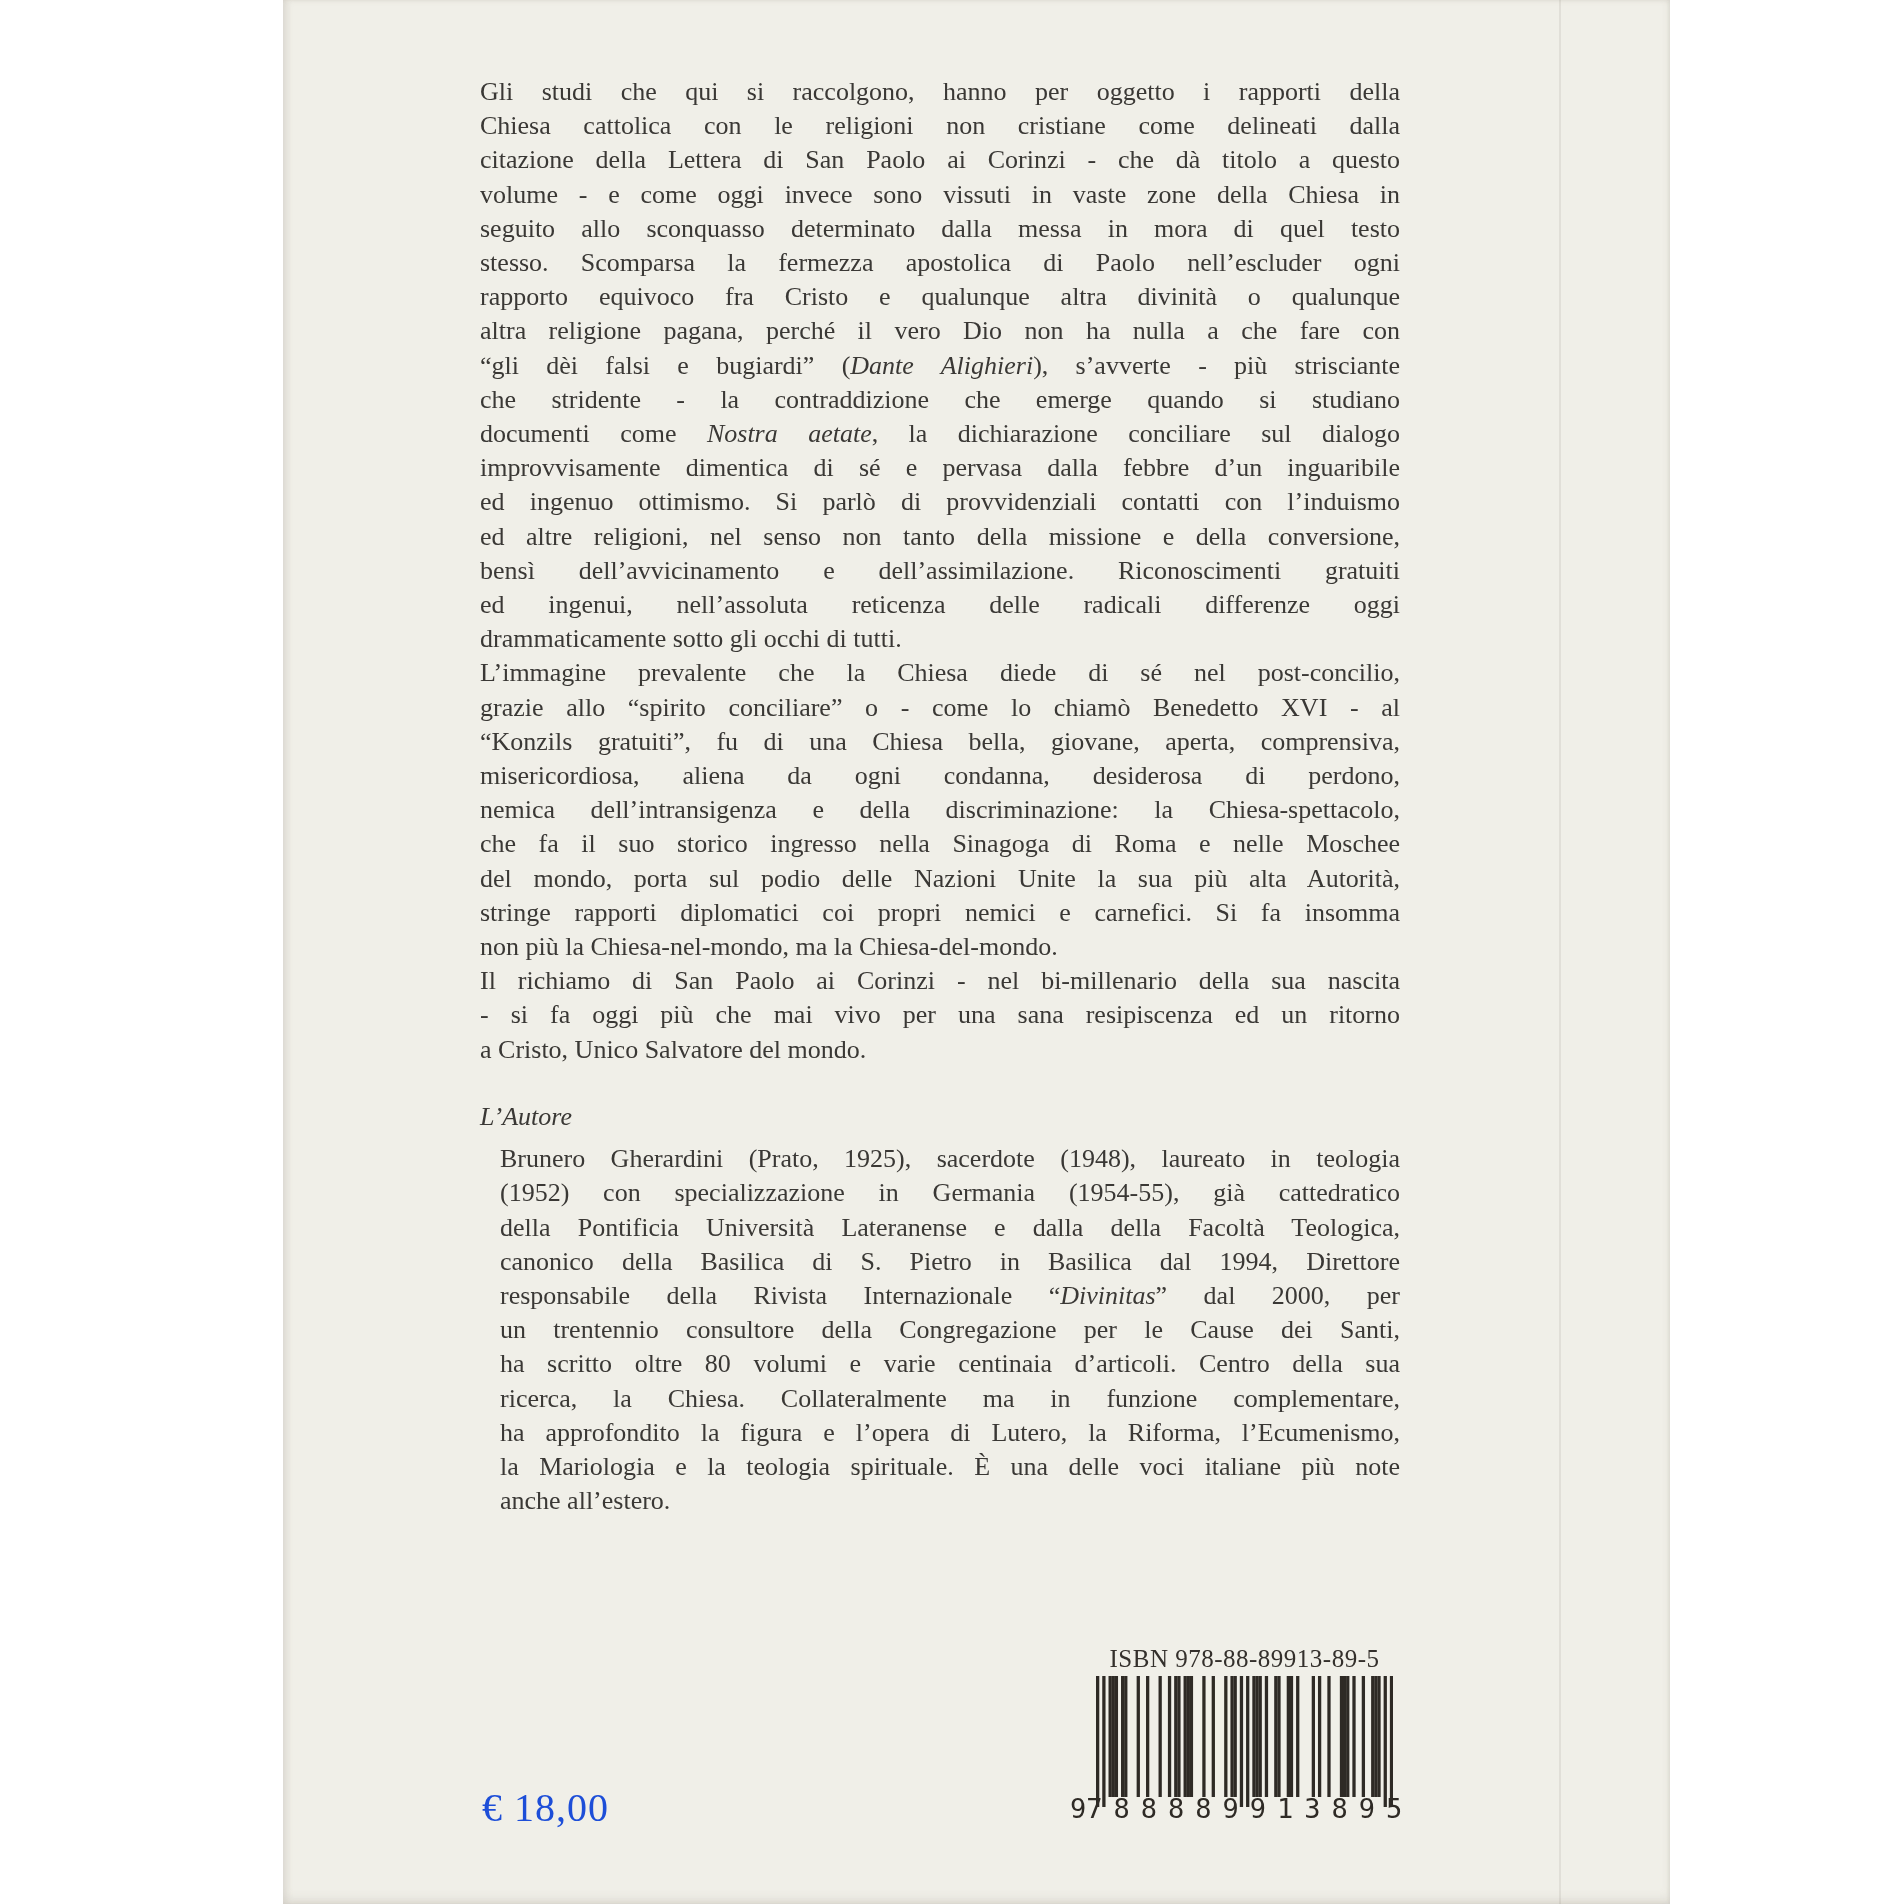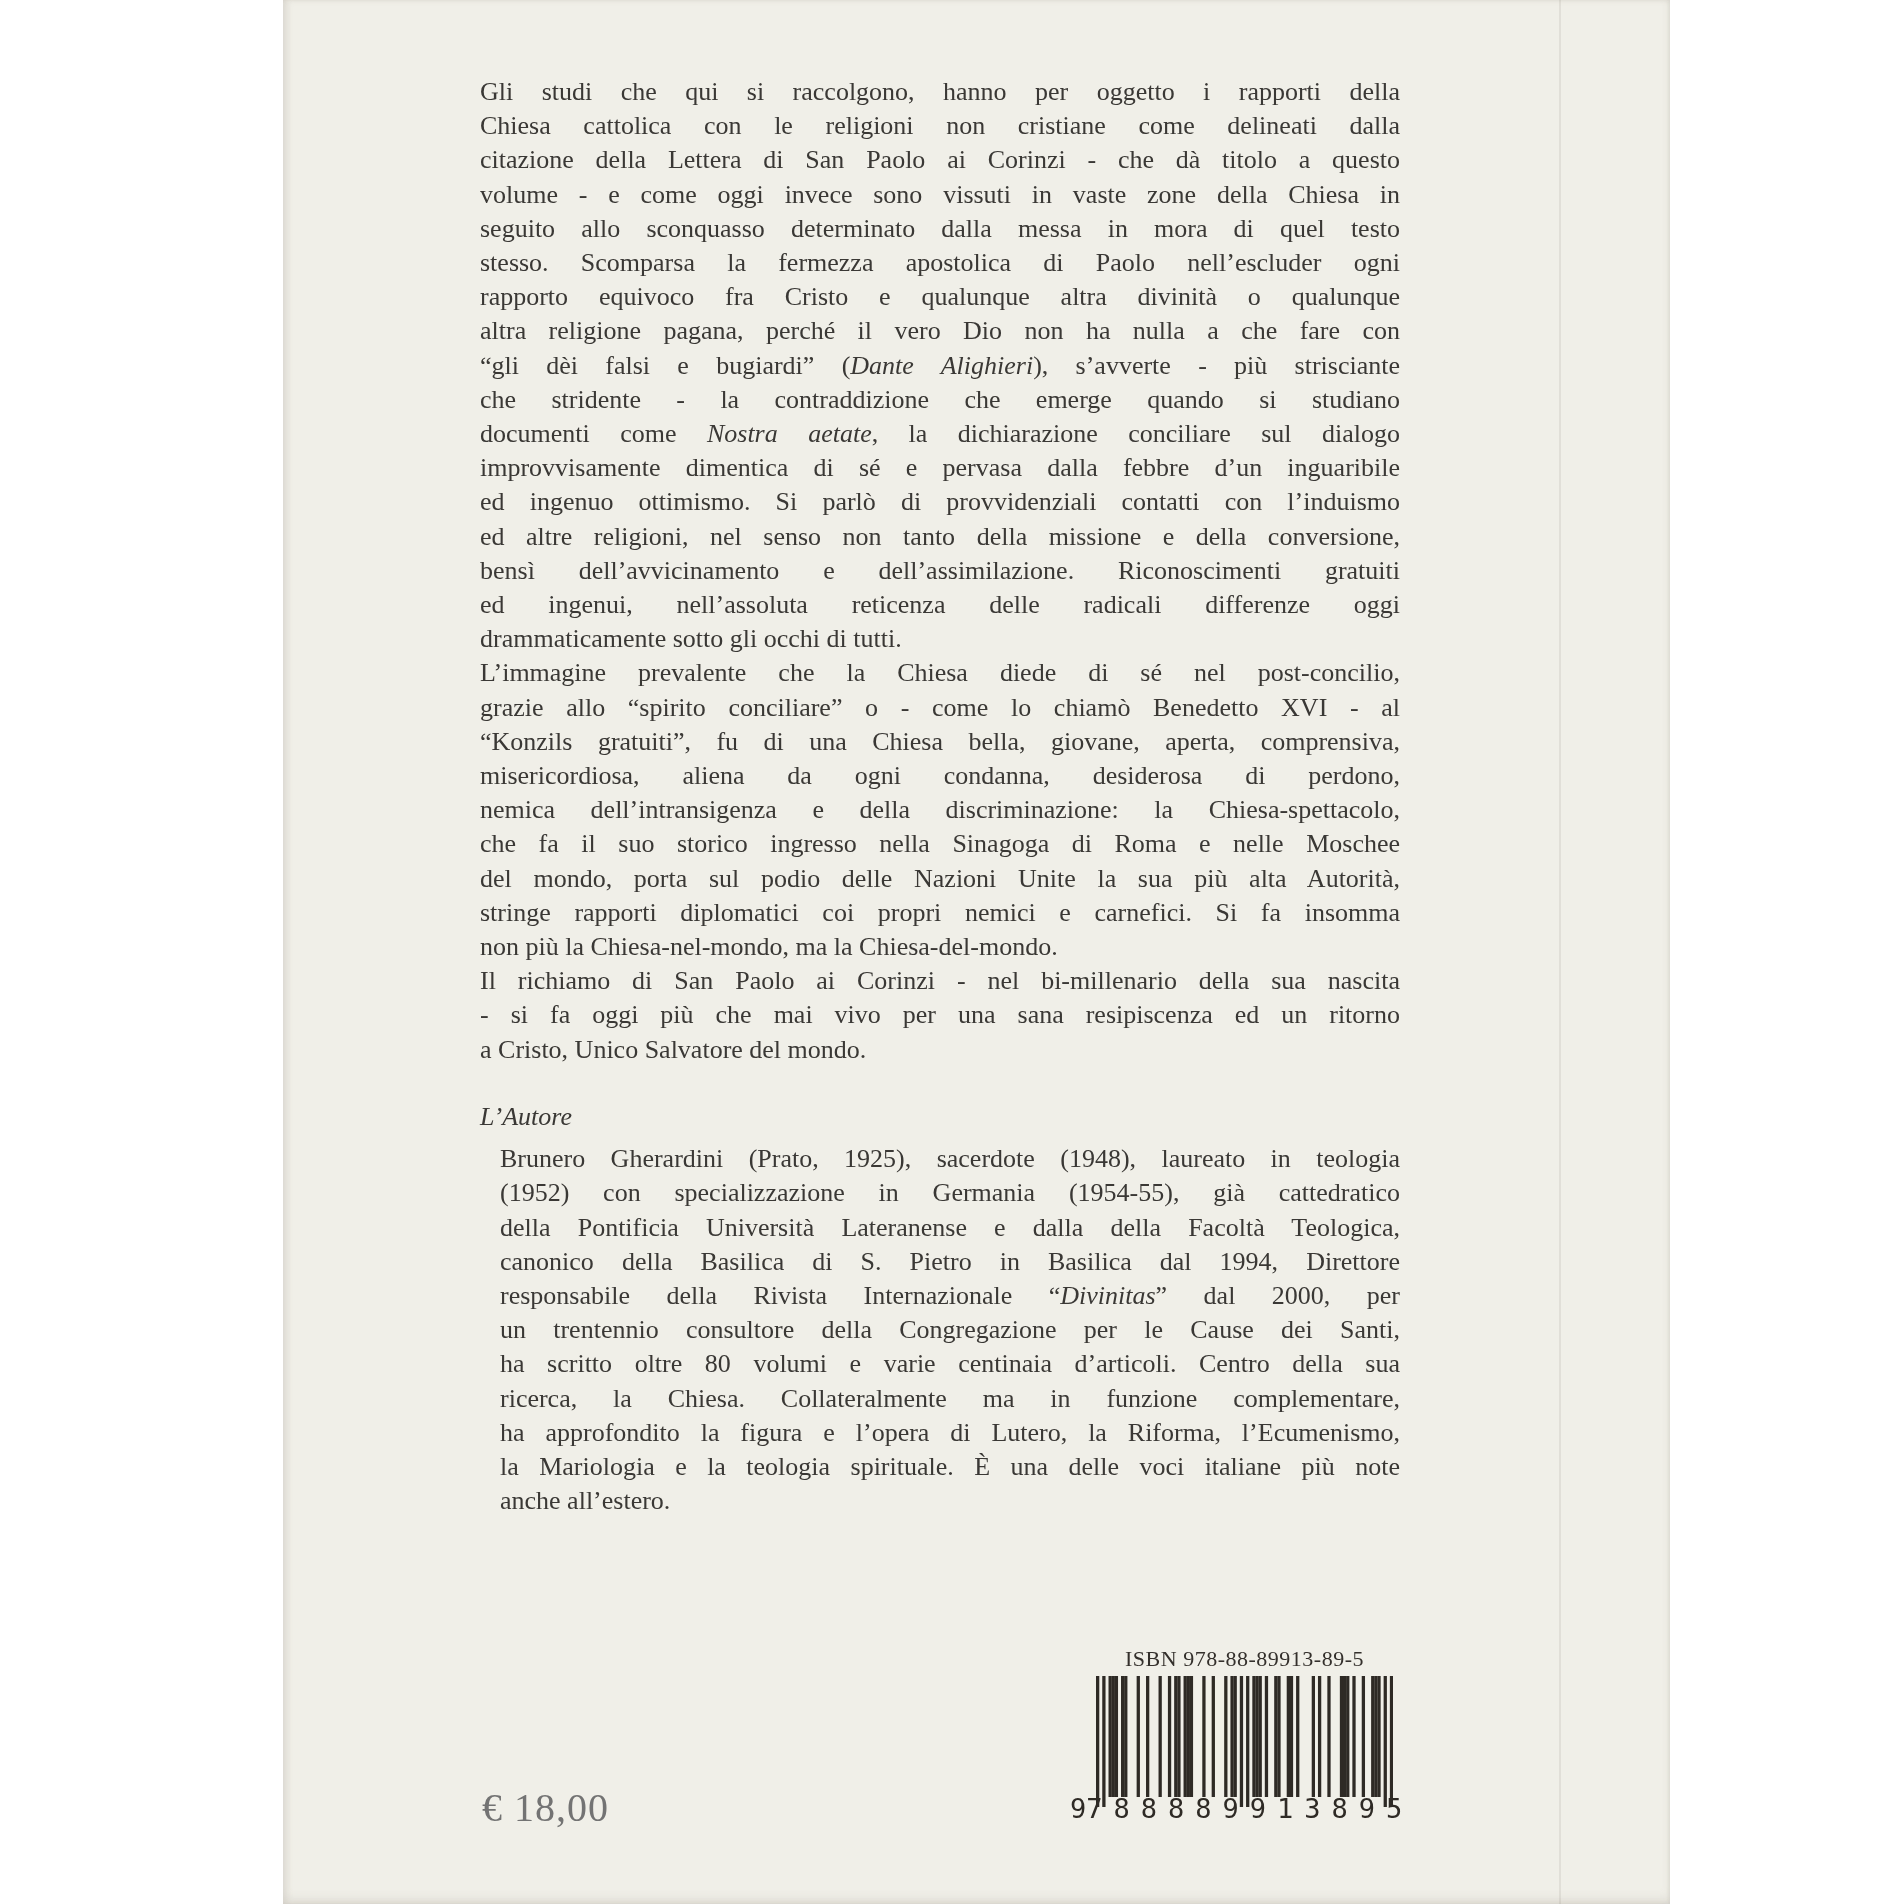--- a/index.html
+++ b/index.html
@@ -30,35 +30,35 @@
   }
   .line.last{text-align-last:left;}
   .author-heading{
     margin-top:33px;font-style:italic;font-size:26px;line-height:34.2px;
   }
   .author-bio{margin-top:8px;margin-left:20px;}
   .barcode-block{
     position:absolute;left:813px;top:1646px;width:297px;
   }
   .isbn-label{
-    text-align:center;white-space:nowrap;font-size:22px;
+    text-align:center;white-space:nowrap;font-size:25px;
     letter-spacing:.5px;color:#34302c;height:30px;line-height:26px;
   }
   .barcode-svg{display:block;}
   .barcode-svg rect{fill:#2e2a25;}
   .barcode-digits{
     position:absolute;left:-26px;right:-4px;top:149px;
     display:flex;justify-content:space-between;align-items:flex-start;
     font-family:"DejaVu Sans Mono","Liberation Mono",monospace;
     font-size:27px;line-height:27px;color:#2e2a25;
   }
   .barcode-digits .grp{letter-spacing:11px;}
   .price{
     position:absolute;left:199px;top:1784px;
-    font-size:40px;letter-spacing:1px;color:#737373;
+    font-size:40px;letter-spacing:1px;color:#1d4ed8;
   }
   i{font-style:italic;}
 </style>
 </head>
 <body>
 
 <div class="cover">
   <div class="crease"></div>
 
   <div class="textcol">

